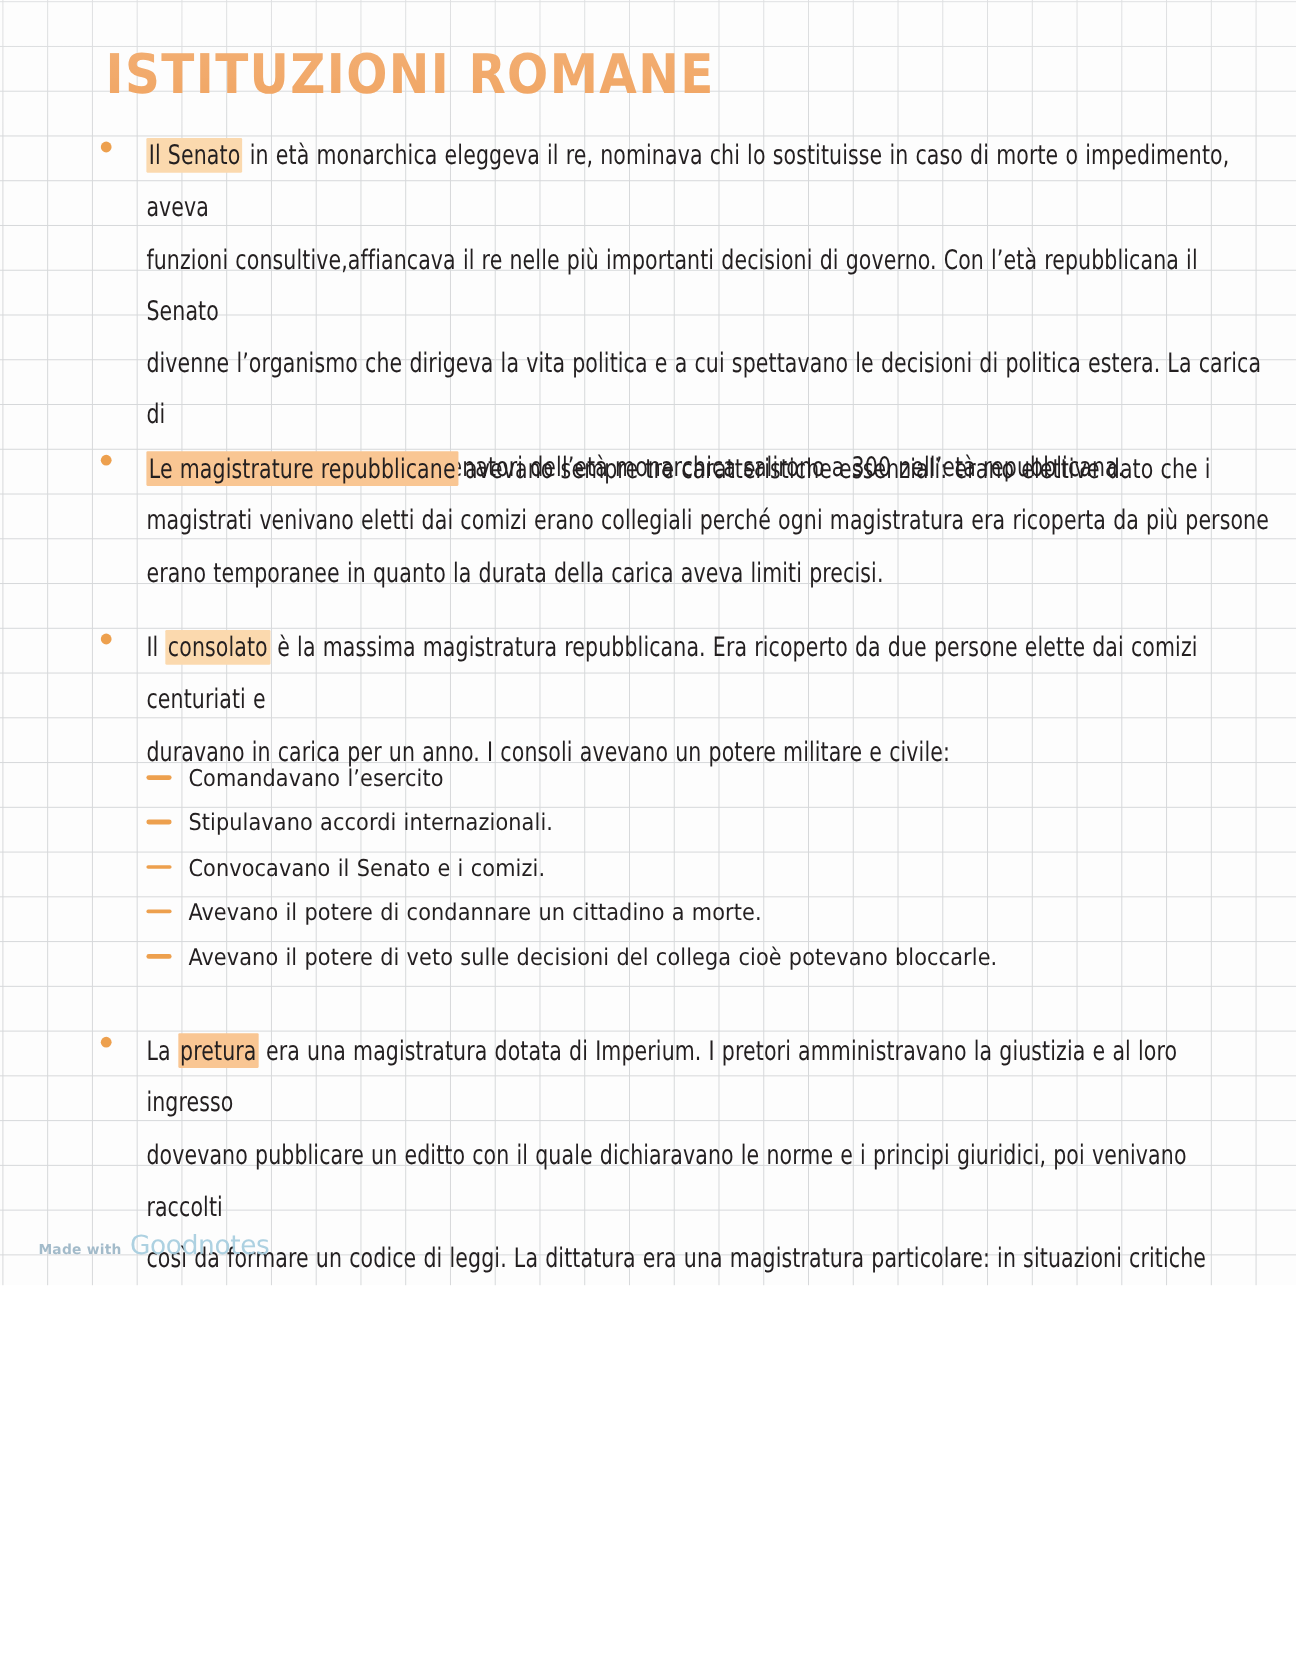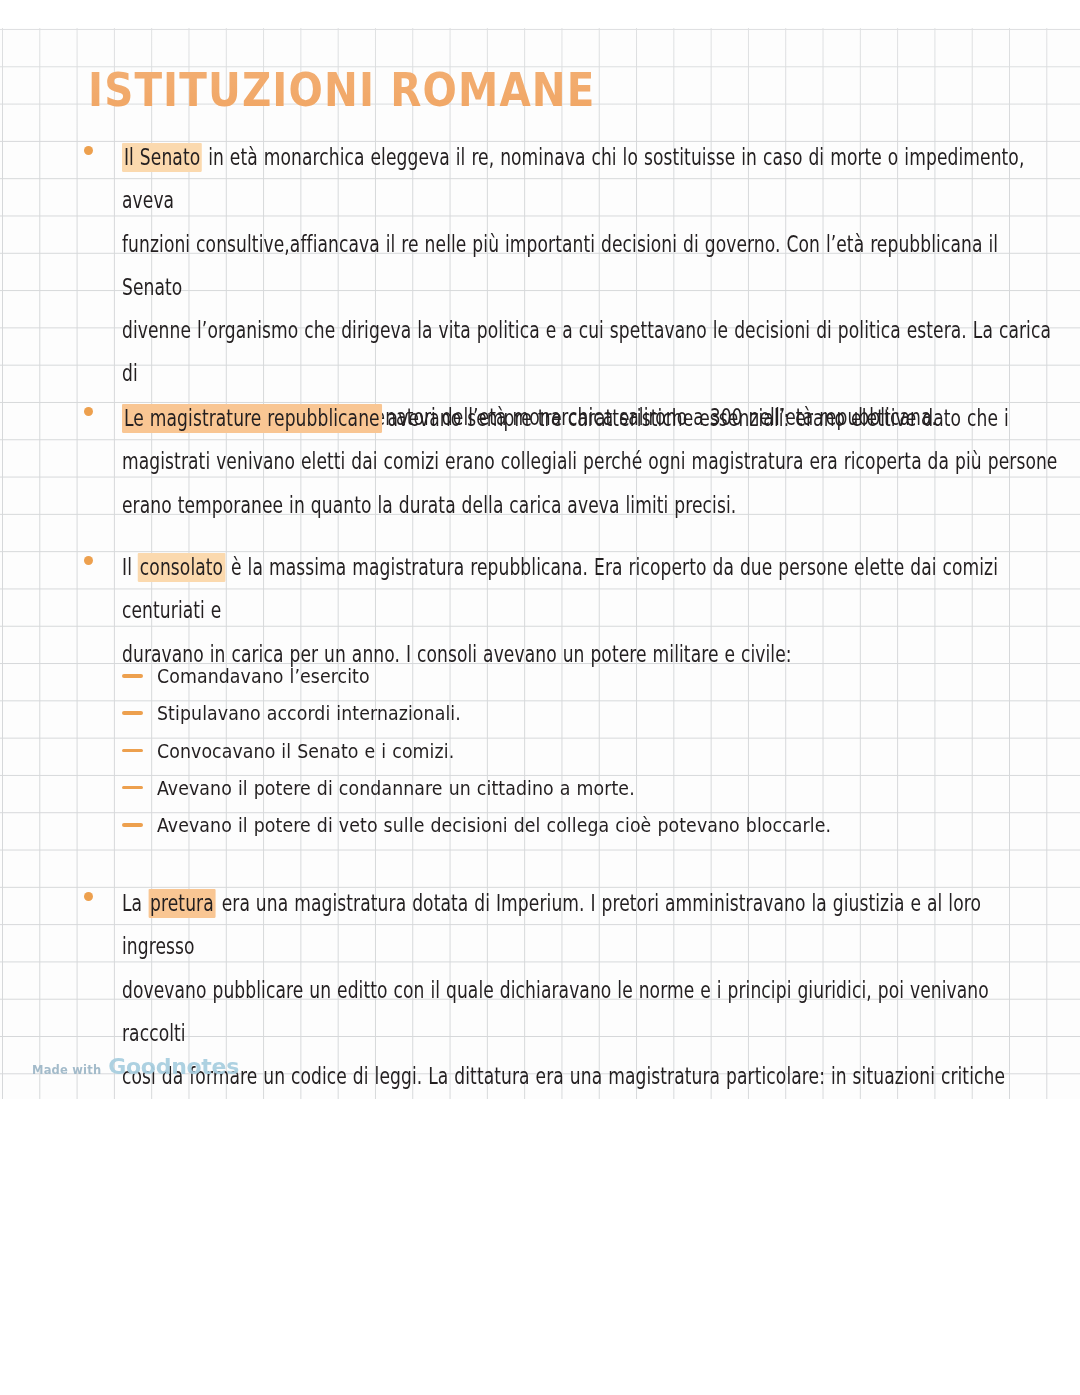--- a/index.html
+++ b/index.html
@@ -19,21 +19,20 @@
     position: relative;
     width: 1080px;
     height: 1071px;
     background-color: #fdfdfd;
     background-image:
       linear-gradient(to right, #d6d8da 1.1px, transparent 1.1px),
       linear-gradient(to bottom, #d6d8da 1.1px, transparent 1.1px);
     background-size: 37.3px 37.3px;
     background-position: 2px 1px;
     overflow: hidden;
-    margin-top: 28px;
   }
   .page::after{
     content:"";
     position:absolute;
     inset:0;
     pointer-events:none;
     background:linear-gradient(to bottom, rgba(255,255,255,0.22), rgba(255,255,255,0) 120px);
   }
 
   
@@ -140,21 +139,20 @@
     font-size: 11.5px;
     font-weight: bold;
     color: #9fb8c8;
     letter-spacing: 0.2px;
   }
   .wm-brand {
     font-family: "DejaVu Sans", sans-serif;
     font-size: 22px;
     color: #a9cfe0;
     letter-spacing: -0.3px;
-    font-weight: bold;
   }
 </style>
 </head>
 <body>
 
 <div class="page">
 
   <div class="title">ISTITUZIONI ROMANE</div>
 
   <div class="body-block">

